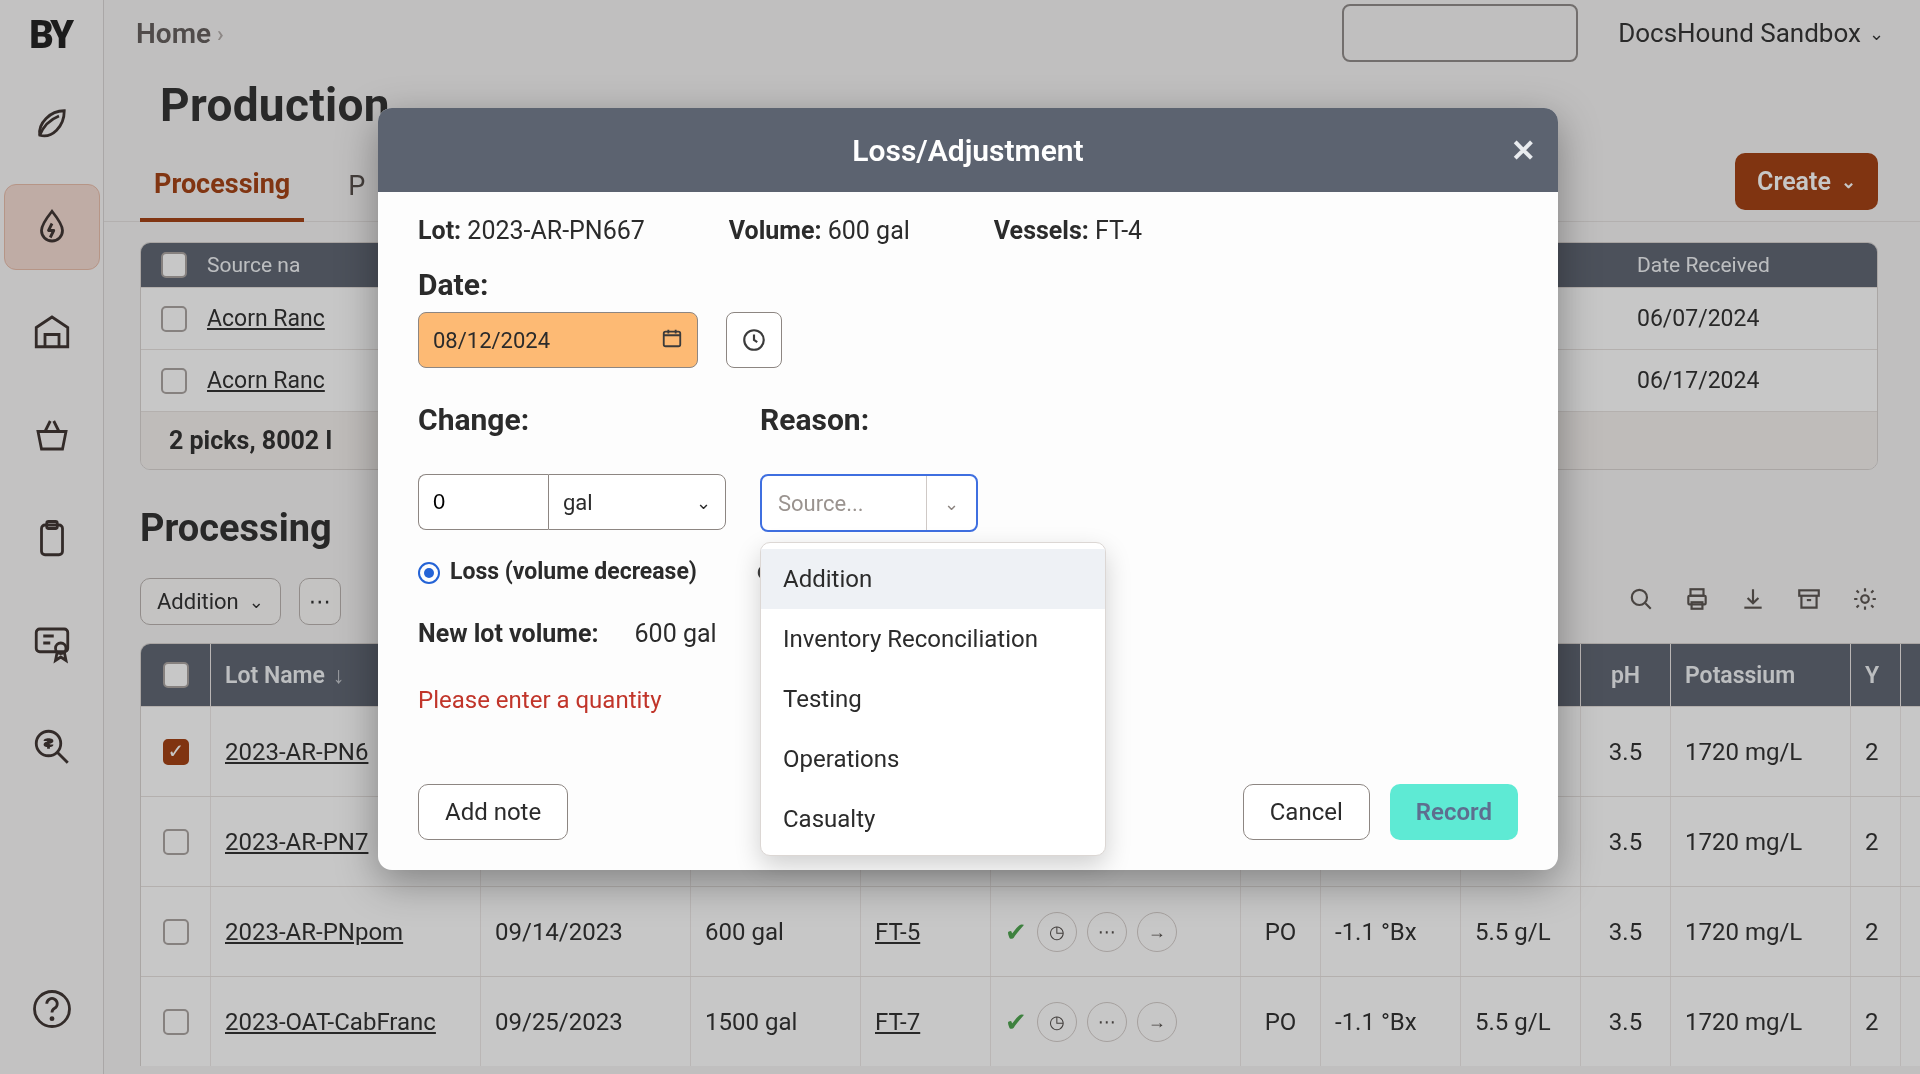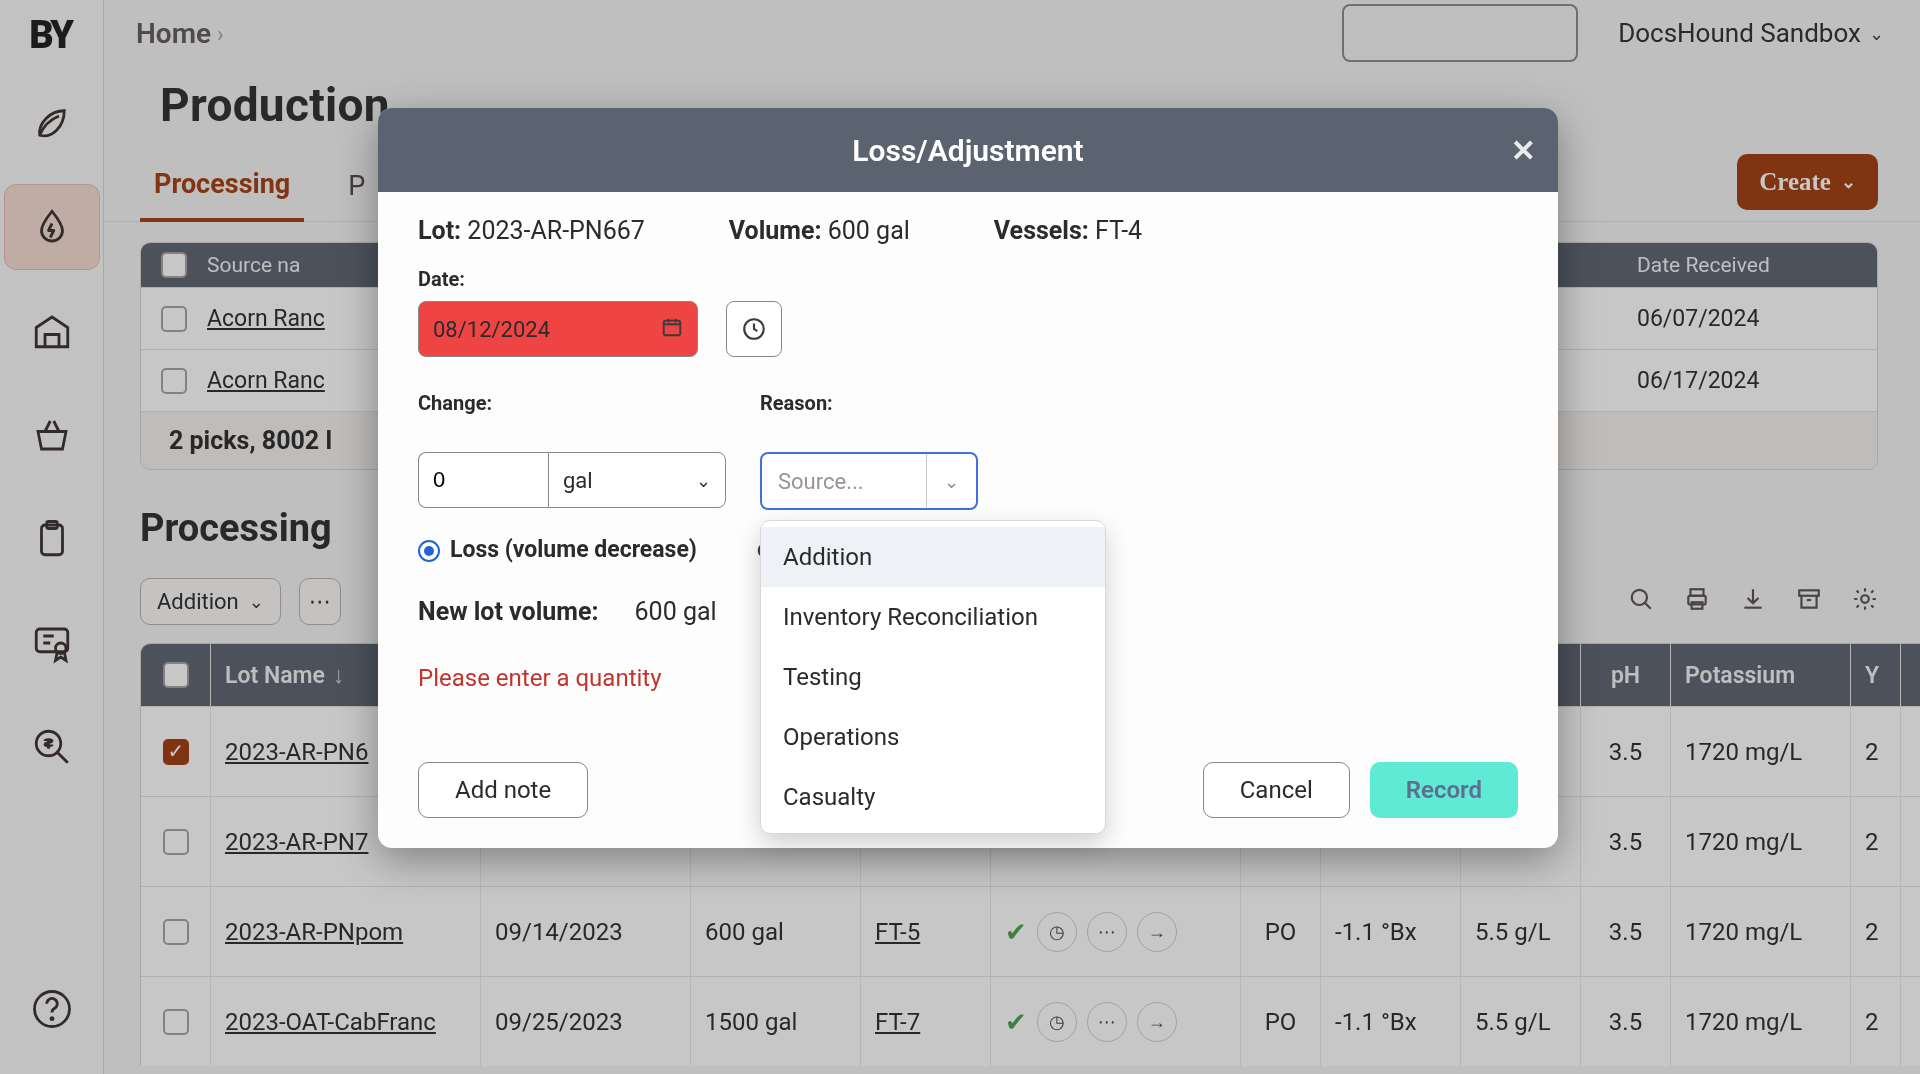--- a/index.html
+++ b/index.html
@@ -128,21 +128,20 @@
     margin-left: auto;
     background: #a03b0c;
     color: #fff;
     font-size: 25px;
     font-weight: 600;
     padding: 14px 22px;
     border-radius: 10px;
     display: flex; align-items: center; gap: 10px;
     cursor: pointer;
     margin-bottom: 10px;
-    font-family: Liberation Serif, serif;
   }
 
   
   .upper-table {
     margin: 20px 42px 0 36px;
     border: 1px solid #d8d3d1;
     border-radius: 10px;
     overflow: hidden;
   }
   .ut-head {
@@ -318,33 +317,33 @@
     padding: 24px 40px 30px 40px;
   }
   .info-line {
     display: flex;
     gap: 84px;
     font-size: 25px;
     margin-bottom: 22px;
   }
   .info-line b { font-weight: 700; }
   .field-label {
-    font-size: 20px;
+    font-size: 30px;
     font-weight: 700;
     margin-bottom: 10px;
   }
   .row-inline { display: flex; gap: 28px; align-items: flex-end; }
   .date-input {
     width: 280px; height: 56px;
     border: 1.5px solid #8d8682;
     border-radius: 8px;
     display: flex; align-items: center;
     padding: 0 14px;
     font-size: 22px;
-    background: #ef4444;
+    background: #fdba74;
     gap: 10px;
   }
   .time-btn {
     width: 56px; height: 56px;
     border: 1.5px solid #8d8682;
     border-radius: 8px;
     display: flex; align-items: center; justify-content: center;
     font-size: 24px;
     background: #fff;
     cursor: pointer;
@@ -463,21 +462,21 @@
 
   .modal-foot {
     display: flex;
     align-items: center;
     margin-top: 70px;
   }
   .btn {
     height: 56px;
     border-radius: 10px;
     font-size: 24px;
-    padding: 0 36px;
+    padding: 0 26px;
     display: flex; align-items: center;
     cursor: pointer;
   }
   .btn-outline {
     border: 1.5px solid #8d8682;
     background: #fff;
   }
   .btn-primary-dis {
     background: #5eead4;
     color: #5e6e8f;

